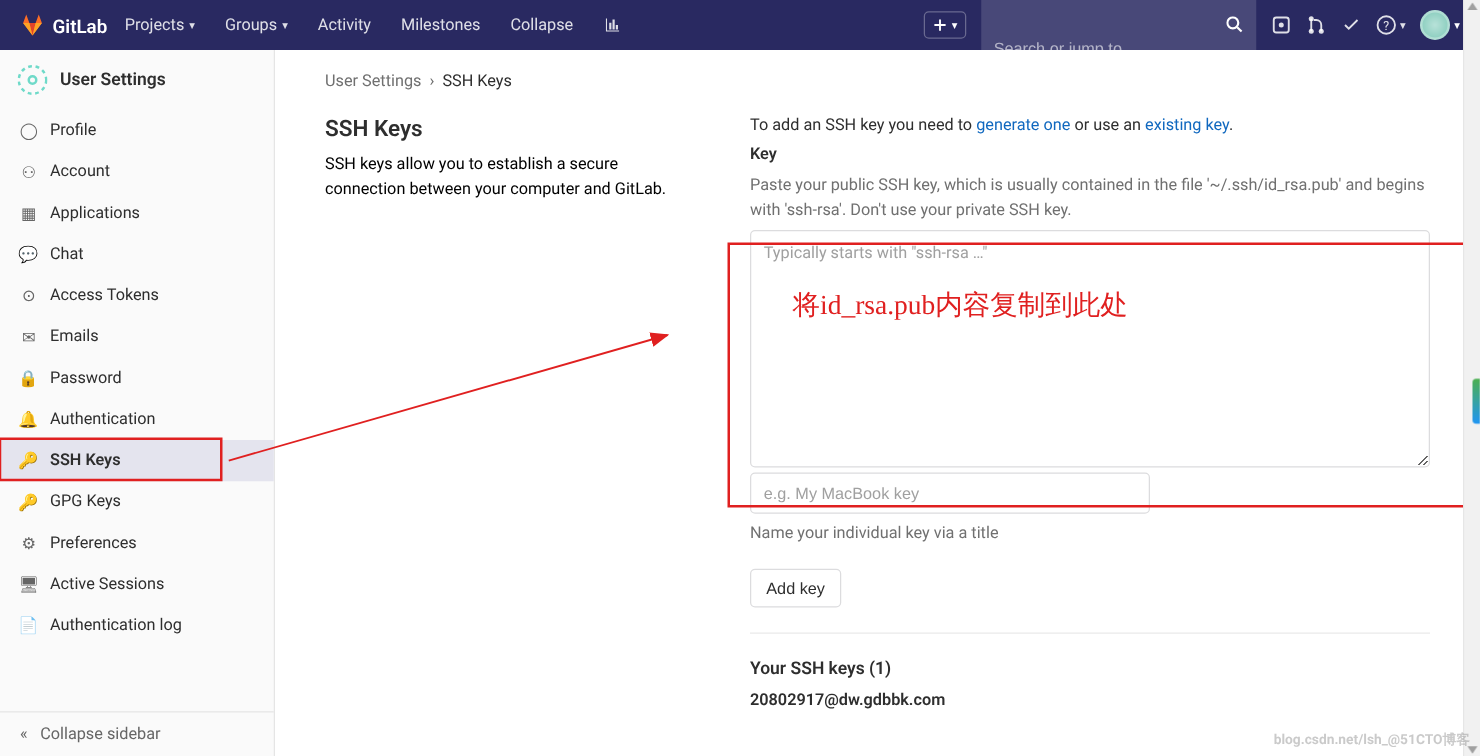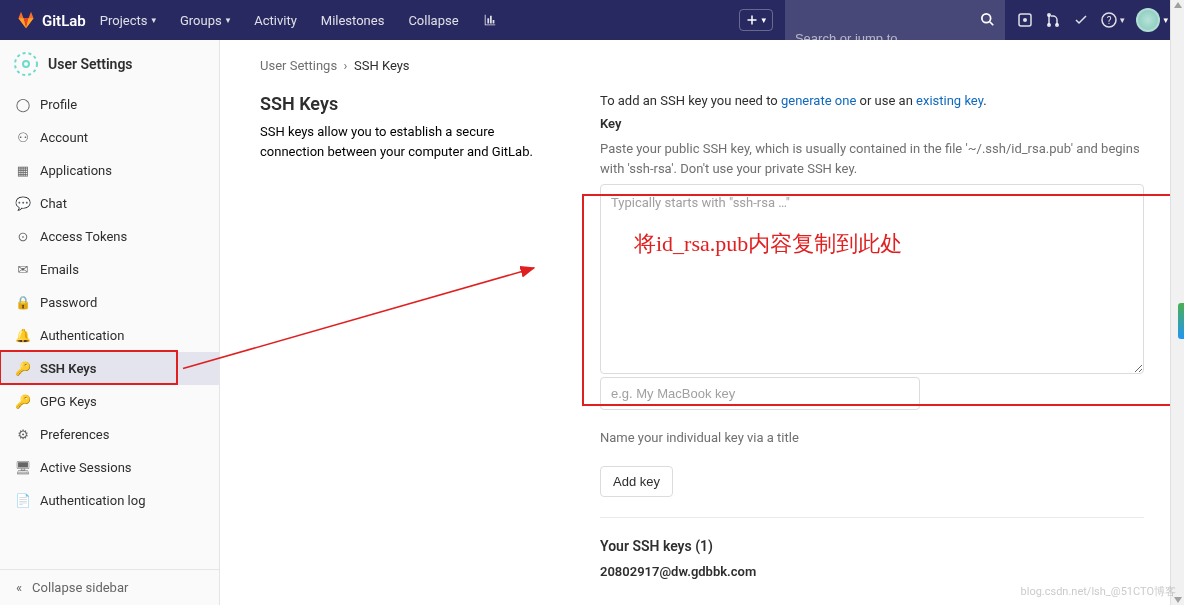--- a/index.html
+++ b/index.html
@@ -51,21 +51,21 @@
     input[type=text]::placeholder { color: #a0a0a0;}
     .btn { margin-top: 12px; padding: 7px 12px; border: 1px solid #dcdcde; background: #fff; border-radius: 4px; font-size: 13px; color: #2e2e2e; cursor: pointer;}
     hr { border: none; border-top: 1px solid #eaeaea; margin: 20px 0; }
     .key-row { display: flex; align-items: center; gap: 14px; font-size: 13px;}
     .key-email { font-weight: 600; color: #2e2e2e; }
     
     .red-box { position: absolute; border: 2px solid #e02020; }
     .red-text { position: absolute; color: #e02020; font-size: 22px; font-family: "SimSun","Songti SC",serif; font-weight: 500;}
     .red-arrow { position: absolute; }
     
-    .watermark { position: fixed; bottom: 6px; right: 8px; font-size: 11px; color: rgba(150,150,150,0.5);}
+    .watermark { position: fixed; bottom: 6px; right: 8px; font-size: 11px; color: rgba(150,150,150,0.5); font-weight: bold;}
     
     .scrollbar-track { position: fixed; right:0; top:0; width:14px; height:100%; background:#f1f1f1; border-left:1px solid #e0e0e0;}
     .scrollbar-thumb-up { position:absolute; top:2px; left:3px; width:0;height:0; border-left:4px solid transparent; border-right:4px solid transparent; border-bottom:6px solid #a0a0a0;}
     .scrollbar-thumb-down { position:absolute; bottom:2px; left:3px; width:0;height:0; border-left:4px solid transparent; border-right:4px solid transparent; border-top:6px solid #a0a0a0;}
     
     .edit-strip { position: fixed; right:0; top: 50%; width: 6px; height: 36px; background: linear-gradient(#4caf50,#2196f3); border-radius: 3px 0 0 3px;}
   </style>
 </head>
 <body>
 
@@ -232,21 +232,21 @@
         <p class="desc">SSH keys allow you to establish a secure connection between your computer and GitLab.</p>
       </div>
       <div class="right-col">
         <p class="helper">
           <span>To add an SSH key you need to </span><a>generate one</a><span> or use an </span><a>existing key</a><span>.</span>
         </p>
         <label>Key</label>
         <p class="hint">Paste your public SSH key, which is usually contained in the file '~/.ssh/id_rsa.pub' and begins with 'ssh-rsa'. Don't use your private SSH key.</p>
         <textarea placeholder="Typically starts with &quot;ssh-rsa …&quot;" style=""></textarea>
         <input type="text" placeholder="e.g. My MacBook key" style="">
-        <p class="hint" style="margin-top:18px">Name your individual key via a title</p>
+        <p class="hint" style="margin-top:6px">Name your individual key via a title</p>
         <button class="btn">Add key</button>
         <hr>
         <h3>Your SSH keys (1)</h3>
         <div class="key-row" style="margin-top:10px">
 
           <div style="flex:1">
             <div>
               <span class="key-email">20802917@dw.gdbbk.com</span>
               
               

